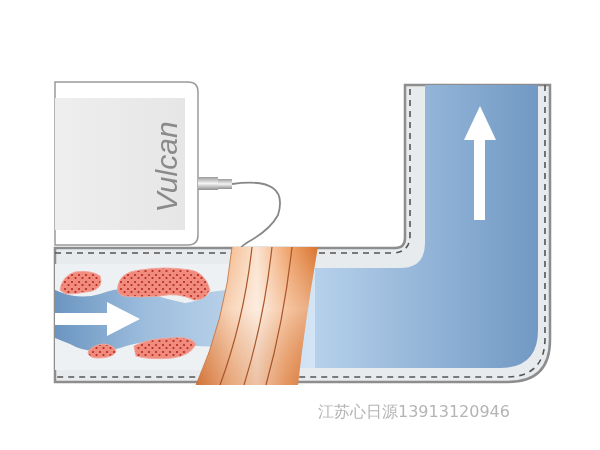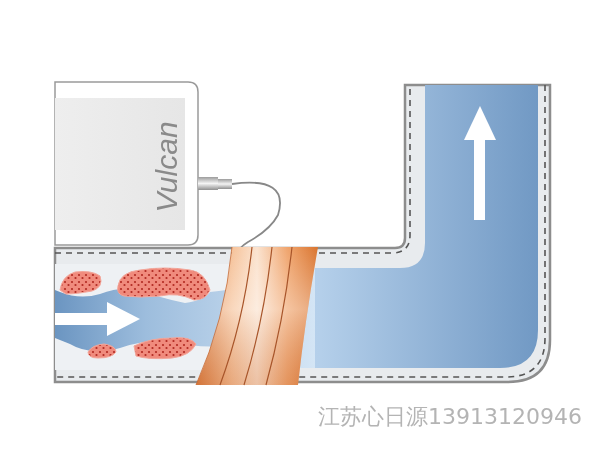--- a/index.html
+++ b/index.html
@@ -1,18 +1,18 @@
 <!DOCTYPE html>
 <html><head>
 <meta charset="utf-8">
 <style>
   html,body{margin:0;padding:0;background:#ffffff;}
   body{width:600px;height:450px;position:relative;overflow:hidden;font-family:"Liberation Sans",sans-serif;}
   svg{position:absolute;left:0;top:0;}
-  .watermark{position:absolute;left:318px;top:402px;font-size:22px;color:#b4b4b4;letter-spacing:0px;font-family:"DejaVu Sans",sans-serif;white-space:nowrap;}
+  .watermark{position:absolute;left:318px;top:402px;font-size:16px;color:#b4b4b4;letter-spacing:0px;font-family:"DejaVu Sans",sans-serif;white-space:nowrap;}
 </style>
 </head>
 <body>
 
 <svg width="600" height="450" viewBox="0 0 600 450">
   <defs>
     <linearGradient id="waterH" x1="0" y1="0" x2="1" y2="0">
       <stop offset="0" stop-color="#6b95c1"></stop>
       <stop offset="0.35" stop-color="#9dbddd"></stop>
       <stop offset="1" stop-color="#d4e5f5"></stop>

